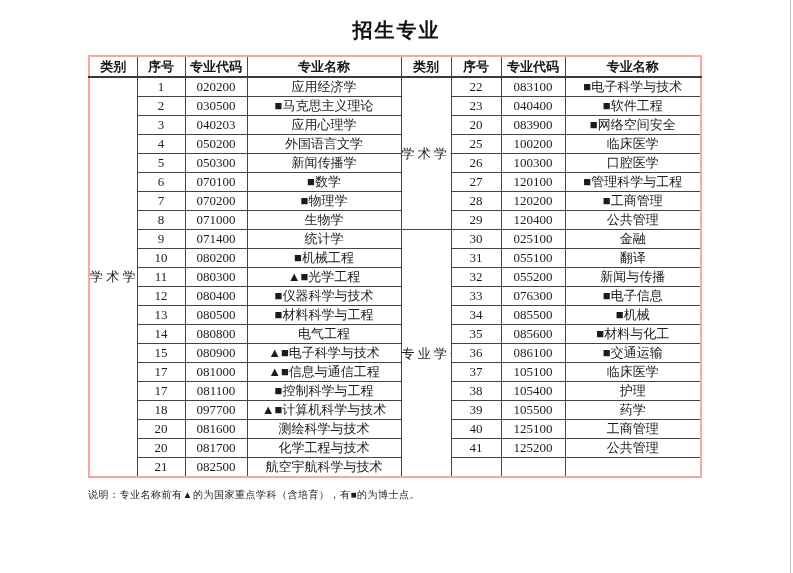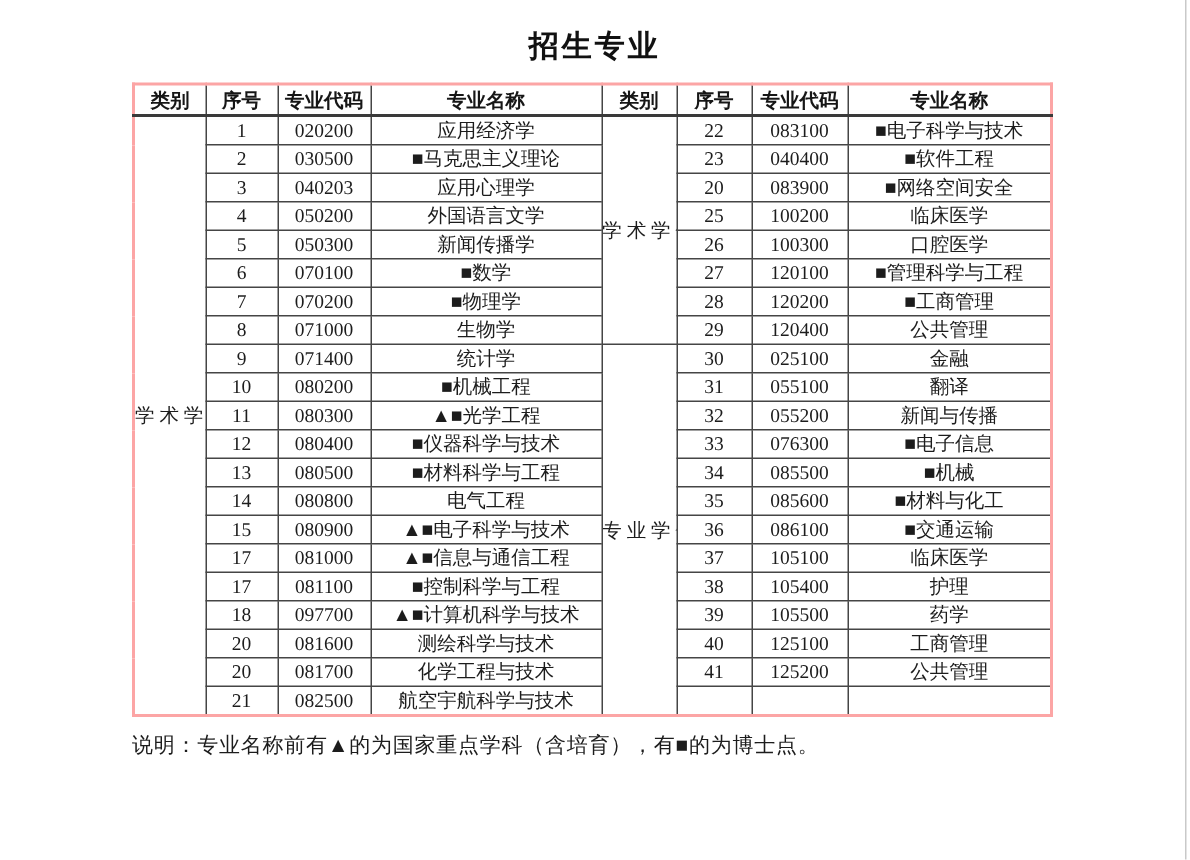--- a/index.html
+++ b/index.html
@@ -48,21 +48,21 @@
   td.cat {
     text-align: center; vertical-align: middle;
     white-space: pre-line;
     font-weight: normal;
   }
   td.cat-left   { line-height: 30px; }
   td.cat-r-acad { line-height: 24px; }
   td.cat-r-prof { line-height: 35px; }
   .doc-note {
     position: absolute; left: 88px; top: 488px;
-    font-size: 14px; color: #1c1c1c;
+    font-size: 10px; color: #1c1c1c;
     letter-spacing: 0.5px;
   }
 </style>
 </head>
 <body>
 
 <div class="doc-title">招生专业</div>
 
 <table class="majors">
   <colgroup>

